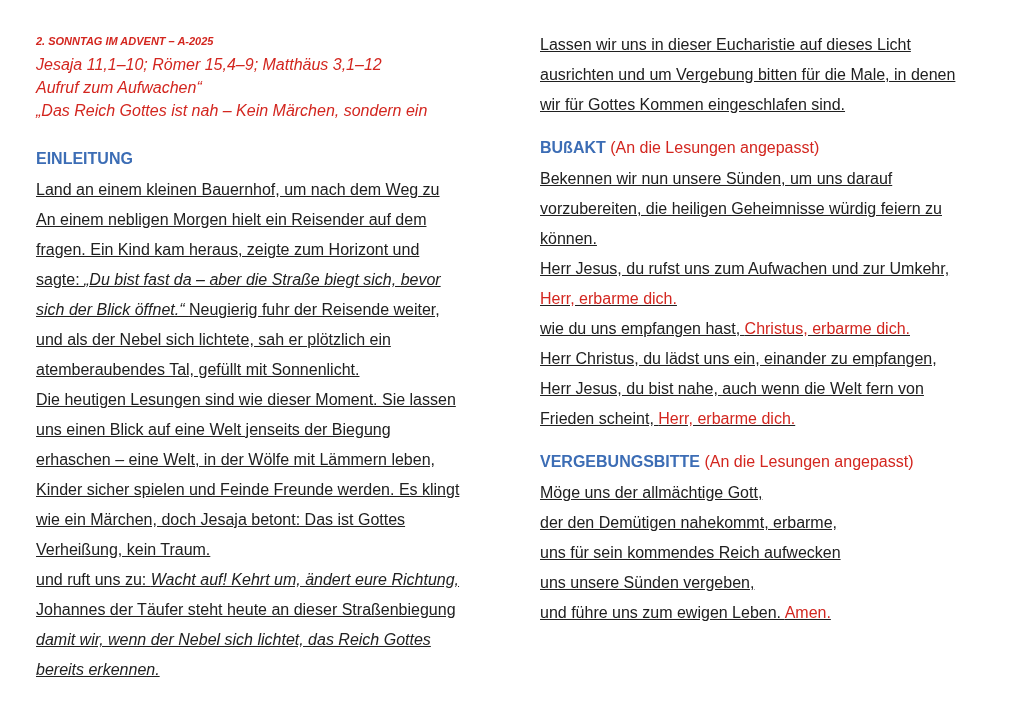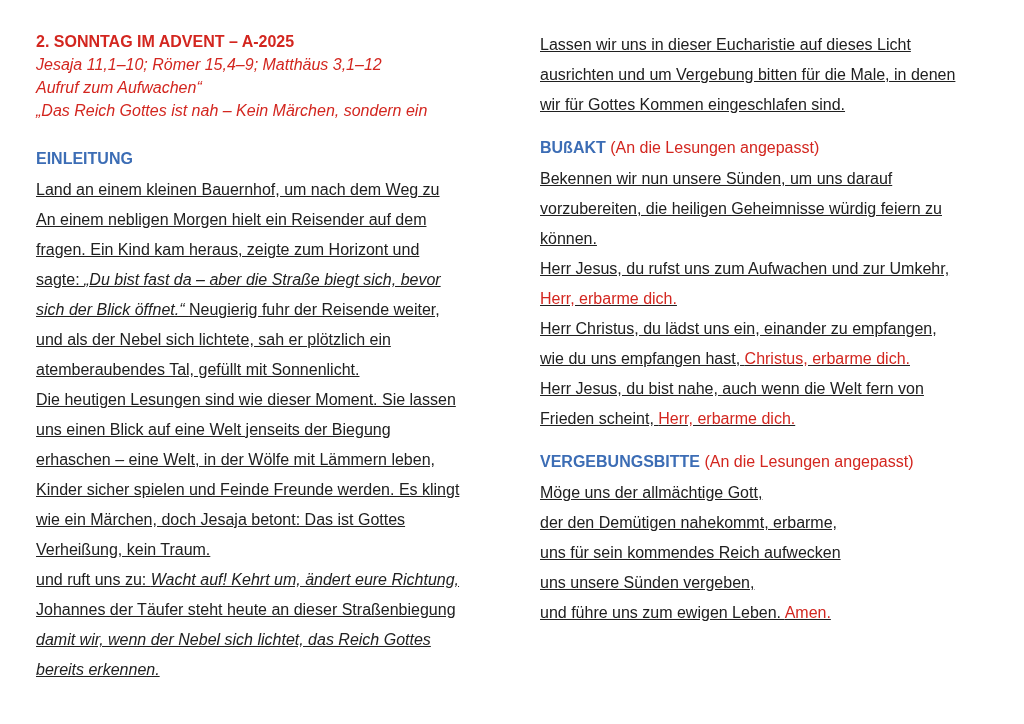--- a/index.html
+++ b/index.html
@@ -12,21 +12,21 @@
   }
   .page {
     box-sizing: border-box;
     width: 1024px; height: 724px;
     display: flex;
     padding: 30px 24px 0 36px;
     gap: 44px;
     overflow: hidden;
   }
   .col { flex: 0 0 460px; width: 460px; }
-  .block-title    { font-size: 16px; font-weight: bold; line-height: 23px; white-space: pre; }
+  .block-title    { font-size: 11px; font-weight: bold; line-height: 23px; white-space: pre; font-style: italic; }
   .block-subtitle { font-size: 16px; line-height: 23px; white-space: pre; }
   .block-heading  { font-size: 16px; line-height: 24px; margin: 16px 0 4px 0; white-space: pre; }
   .block-line     { font-size: 16px; line-height: 30px; white-space: pre; text-decoration: underline; }
   .block-spacer   { height: 9px; }
   .red    { color: var(--red, #d3261f); }
   .blue   { color: var(--blue, #3c6db5); }
   .bold   { font-weight: bold; }
   .italic { font-style: italic; }
 </style>
 </head>
@@ -61,22 +61,22 @@
   <div class="col">
       <div class="block-line"><span>Lassen wir uns in dieser Eucharistie auf dieses Licht</span></div>
       <div class="block-line"><span>ausrichten und um Vergebung bitten für die Male, in denen</span></div>
       <div class="block-line"><span>wir für Gottes Kommen eingeschlafen sind.</span></div>
       <div class="block-heading"><span class="blue bold">BUßAKT </span><span class="red">(An die Lesungen angepasst)</span></div>
       <div class="block-line"><span>Bekennen wir nun unsere Sünden, um uns darauf</span></div>
       <div class="block-line"><span>vorzubereiten, die heiligen Geheimnisse würdig feiern zu</span></div>
       <div class="block-line"><span>können.</span></div>
       <div class="block-line"><span>Herr Jesus, du rufst uns zum Aufwachen und zur Umkehr,</span></div>
       <div class="block-line"><span class="red">Herr, erbarme dich.</span></div>
+      <div class="block-line"><span>wie du uns empfangen hast, </span><span class="red">Christus, erbarme dich.</span></div>
       <div class="block-line"><span>Herr Christus, du lädst uns ein, einander zu empfangen,</span></div>
-      <div class="block-line"><span>wie du uns empfangen hast, </span><span class="red">Christus, erbarme dich.</span></div>
       <div class="block-line"><span>Herr Jesus, du bist nahe, auch wenn die Welt fern von</span></div>
       <div class="block-line"><span>Frieden scheint, </span><span class="red">Herr, erbarme dich.</span></div>
       <div class="block-heading"><span class="blue bold">VERGEBUNGSBITTE </span><span class="red">(An die Lesungen angepasst)</span></div>
       <div class="block-line"><span>Möge uns der allmächtige Gott,</span></div>
       <div class="block-line"><span>der den Demütigen nahekommt, erbarme,</span></div>
       <div class="block-line"><span>uns für sein kommendes Reich aufwecken</span></div>
       <div class="block-line"><span>uns unsere Sünden vergeben,</span></div>
       <div class="block-line"><span>und führe uns zum ewigen Leben. </span><span class="red">Amen.</span></div>
     </div>
 </div>

